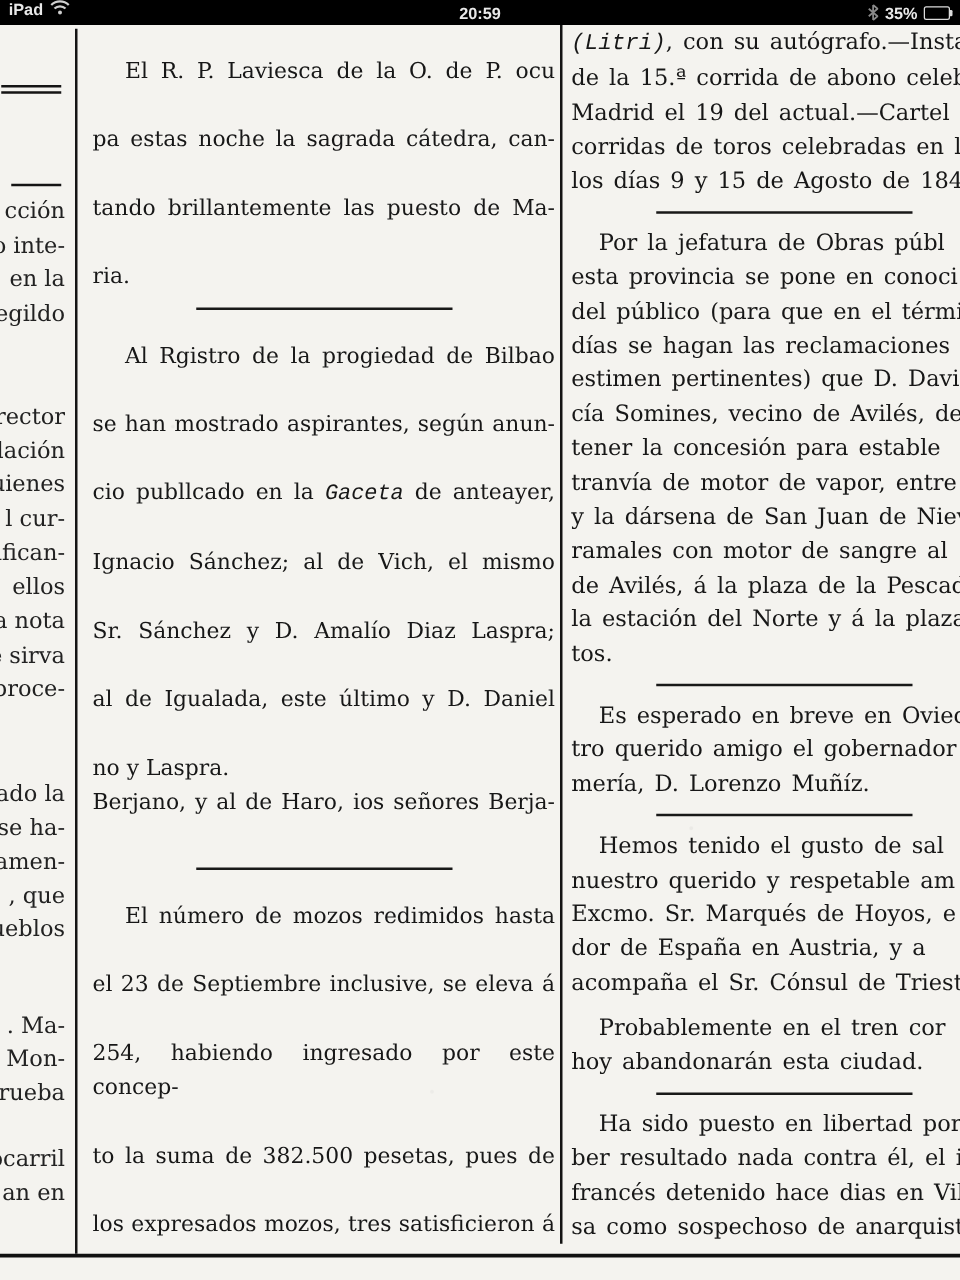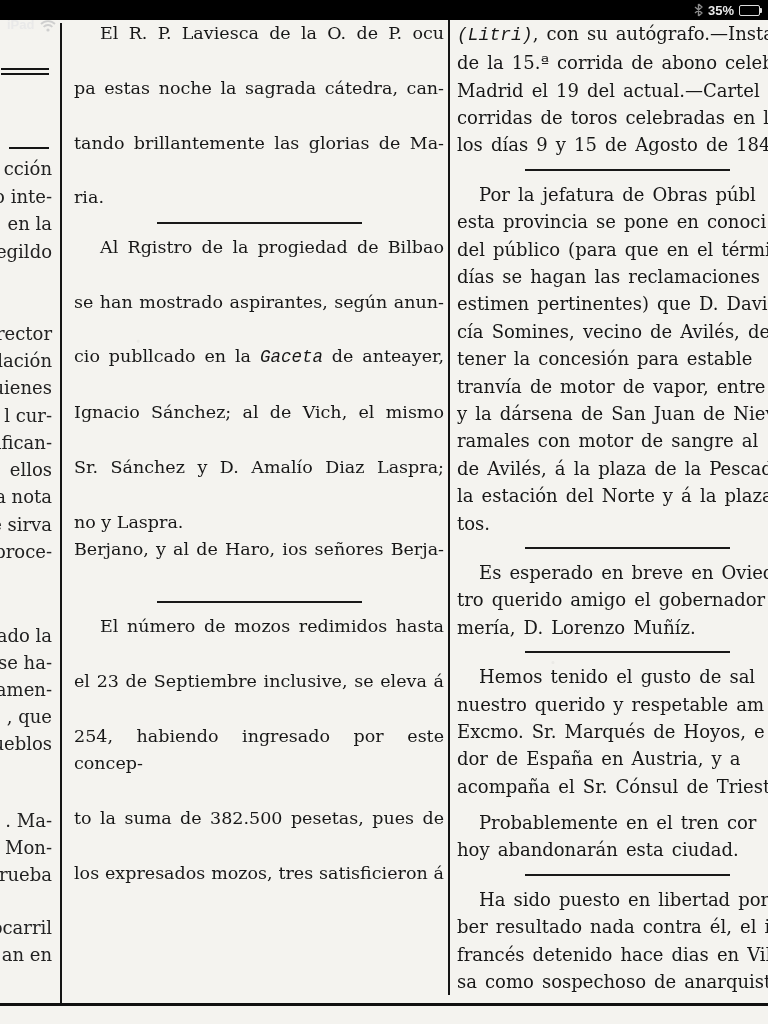--- a/index.html
+++ b/index.html
@@ -7,21 +7,21 @@
     width:768px;height:1024px;overflow:hidden;position:relative;
     background:#f3f2ee;
     font-family:"DejaVu Serif", serif;
   }
   
   .statusbar{
     position:absolute;top:0;left:0;width:768px;height:20px;background:#000;
     color:#e9e9e9;font-family:"Liberation Sans", sans-serif;font-size:13px;
     display:flex;align-items:center;z-index:50;
   }
-  .sb-left{position:absolute;left:7px;top:0;height:32px;display:flex;align-items:flex-end;gap:6px;font-weight:bold;}
+  .sb-left{position:absolute;left:7px;top:0;height:32px;display:flex;align-items:flex-start;gap:6px;font-weight:bold;}
   .sb-center{position:absolute;left:0;width:768px;text-align:center;font-weight:bold;}
   .sb-right{position:absolute;right:6px;top:0;height:20px;display:flex;align-items:center;gap:5px;font-weight:bold;text-align:center;}
   .wifi svg,.bt svg{display:block;}
   .battery{display:flex;align-items:center;}
   .batt-body{width:21px;height:11px;border:1px solid #dcdcdc;border-radius:2px;padding:1px;box-sizing:border-box;}
   .batt-fill{height:100%;background:#f0f0f0;border-radius:1px;}
   .batt-nub{width:2px;height:5px;background:#dcdcdc;border-radius:0 1px 1px 0;}
   
   .paper{
     position:absolute;top:20px;left:0;width:768px;height:1004px;
@@ -37,21 +37,21 @@
   .vrule.v2{left:448px;top:0;height:975px;}
   .bottomrule{position:absolute;left:0;top:983px;width:768px;height:3px;background:#101010;}
   
   .leftcol{position:absolute;left:0;top:0;width:55px;}
   .leftcol .frag{position:absolute;right:3px;white-space:nowrap;font-size:18px;color:#222;}
   .leftcol .hrule{position:absolute;right:6px;background:#141414;height:2px;}
   .leftcol .hrule.double{height:2px;box-shadow:0 5px 0 #141414;}
   
   .midcol{position:absolute;left:74px;top:0;width:370px;font-size:17.5px;line-height:27.4px;color:#171717;}
   .midcol .para{margin:0 0 9px 0;}
-  .midcol .para.ind .ln:first-child{text-indent:26px;}
+  .midcol .para.ind .ln:first-child{text-indent:26px;margin-top:24px;}
   .ln{min-height:27.4px;}
   .jl{text-align:justify;}
   .jl::after{content:"";display:inline-block;width:100%;height:0;}
   .ll{text-align:left;}
   .divider{border:0;border-top:2px solid #181818;width:205px;margin:10px auto 10px auto;}
   
   .rightcol{position:absolute;left:457px;top:0;width:360px;font-size:18px;line-height:27.3px;color:#171717;word-spacing:.13em;}
   .rightcol .ln{white-space:nowrap;}
   .rightcol .para{margin:0 0 9px 0;}
   .rightcol .para.ind .ln:first-child{text-indent:22px;}
@@ -65,20 +65,21 @@
   <div class="sb-left">
     <span>iPad</span>
     <span class="wifi">
       <svg width="16" height="12" viewBox="0 0 16 12">
         <path d="M1 4 A10 10 0 0 1 15 4" fill="none" stroke="#cfcfcf" stroke-width="1.8"></path>
         <path d="M3.6 6.8 A6.3 6.3 0 0 1 12.4 6.8" fill="none" stroke="#cfcfcf" stroke-width="1.8"></path>
         <circle cx="8" cy="10" r="1.6" fill="#cfcfcf"></circle>
       </svg>
     </span>
   </div>
+  <div class="sb-center">20:59</div>
   <div class="sb-right">
     <span class="bt">
       <svg width="9" height="14" viewBox="0 0 9 14">
         <path d="M4.5 1 L4.5 13 M4.5 1 L8 4 L1 10 M4.5 13 L8 10 L1 4" fill="none" stroke="#8a8a8a" stroke-width="1.4" stroke-linejoin="round"></path>
       </svg>
     </span>
     <span>35%</span>
     <span class="battery">
       <span class="batt-body"><span class="batt-fill" id="battfill" style="width: 35%;"></span></span>
       <span class="batt-nub"></span>
@@ -115,30 +116,31 @@
       <div class="frag" style="top: 790px;">. Ma-</div>
       <div class="frag" style="top: 817px; margin-left: 21px;">Mon-</div>
       <div class="frag" style="top: 844px;">rueba</div>
       <div class="frag" style="top: 897px;">ocarril</div>
       <div class="frag" style="top: 924px;">an en</div>
     </div>
   <div class="midcol" id="midcol">
       <div class="para ind">
         <div class="ln jl">El R. P. Laviesca de la O. de P. ocu</div>
         <div class="ln jl">pa estas noche la sagrada cátedra, can-</div>
-        <div class="ln jl">tando brillantemente las glorias de Ma-</div>
+        <div class="ln jl">tando brillantemente las puesto de Ma-</div>
         <div class="ln ll">ria.</div>
       </div>
       <hr class="divider">
       <div class="para ind">
         <div class="ln jl">Al Rgistro de la progiedad de Bilbao</div>
         <div class="ln jl">se han mostrado aspirantes, según anun-</div>
         <div class="ln jl">cio publlcado en la <i>Gaceta</i> de anteayer,</div>
         <div class="ln jl">Ignacio Sánchez; al de Vich, el mismo</div>
         <div class="ln jl">Sr. Sánchez y D. Amalío Diaz Laspra;</div>
+        <div class="ln jl">al de Igualada, este último y D. Daniel</div>
         <div class="ln ll">no y Laspra.</div>
         <div class="ln jl">Berjano, y al de Haro, ios señores Berja-</div>
       </div>
       <hr class="divider">
       <div class="para ind">
         <div class="ln jl">El número de mozos redimidos hasta</div>
         <div class="ln jl">el 23 de Septiembre inclusive, se eleva á</div>
         <div class="ln jl">254, habiendo ingresado por este concep-</div>
         <div class="ln jl">to la suma de 382.500 pesetas, pues de</div>
         <div class="ln jl">los expresados mozos, tres satisficieron á</div>

